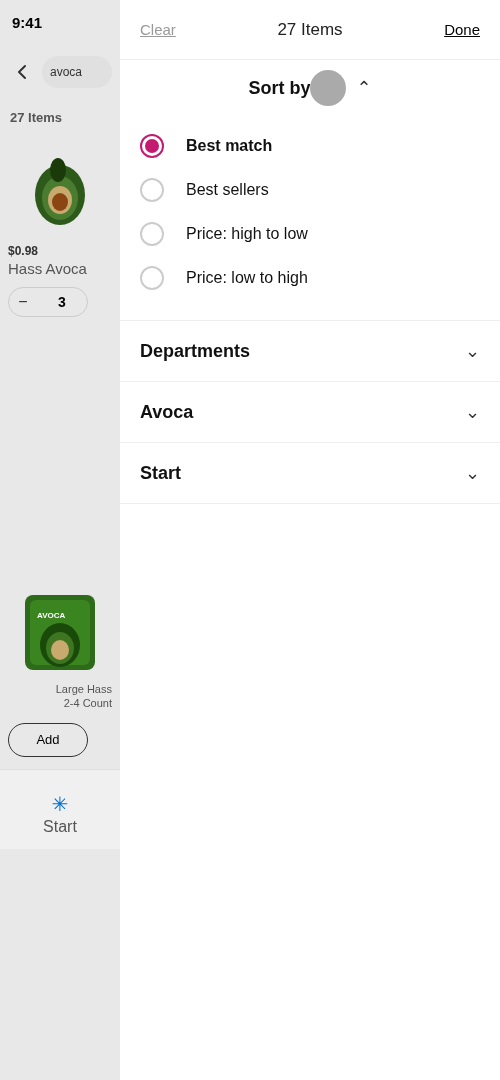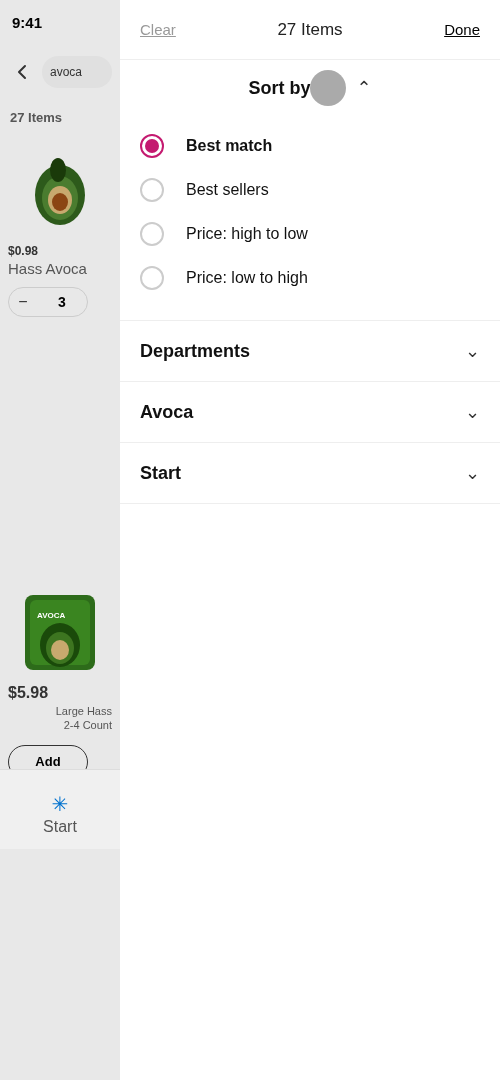--- a/index.html
+++ b/index.html
@@ -190,21 +190,21 @@
     .bg-add-btn {
       margin: 10px 8px;
       border: 1.5px solid #333;
       border-radius: 20px;
       height: 34px;
       width: 80px;
       display: flex;
       align-items: center;
       justify-content: center;
       font-size: 13px;
-      font-weight: 700;
+      font-weight: 400;
     }
 
     
     .bg-bottom-nav {
       position: absolute;
       bottom: 0;
       left: 0;
       width: 120px;
       height: 80px;
       background: #f0f0f0;
@@ -437,21 +437,20 @@
     <div class="bg-product2-img">
       <svg width="90" height="100" viewBox="0 0 90 100" xmlns="http://www.w3.org/2000/svg">
         <rect x="10" y="15" width="70" height="75" rx="8" fill="#2d6b1a"></rect>
         <rect x="15" y="20" width="60" height="65" rx="6" fill="#3a8520"></rect>
         <text x="22" y="38" font-size="8" fill="white" font-weight="bold">AVOCA</text>
         <ellipse cx="45" cy="65" rx="20" ry="22" fill="#1a4a0a"></ellipse>
         <ellipse cx="45" cy="68" rx="14" ry="16" fill="#3d7520"></ellipse>
         <ellipse cx="45" cy="70" rx="9" ry="10" fill="#c8a96e"></ellipse>
       </svg>
     </div>
-    <div class="bg-price2">$5.98</div>
     <div class="bg-name2">
       <span>Large Hass</span><br>
       <span>2-4 Count</span>
     </div>
     <div class="bg-add-btn">Add</div>
   </div>
 
   <div class="bg-bottom-nav">
     <div class="walmart-spark">✳</div>
     <div class="bg-start-label">Start</div>

